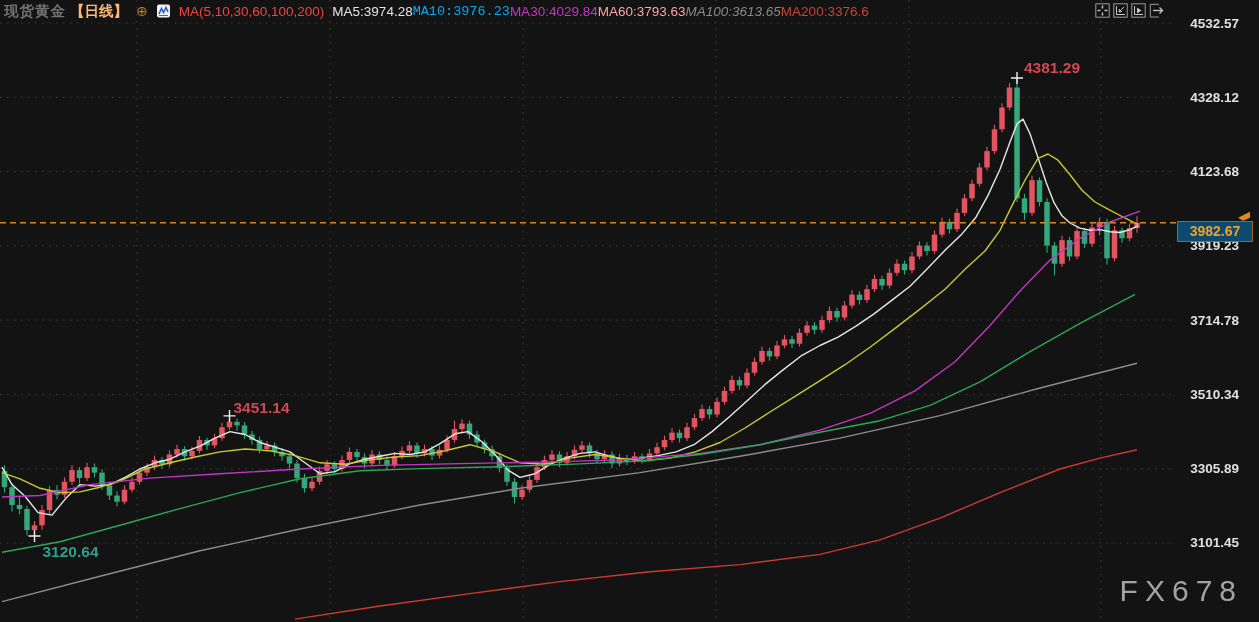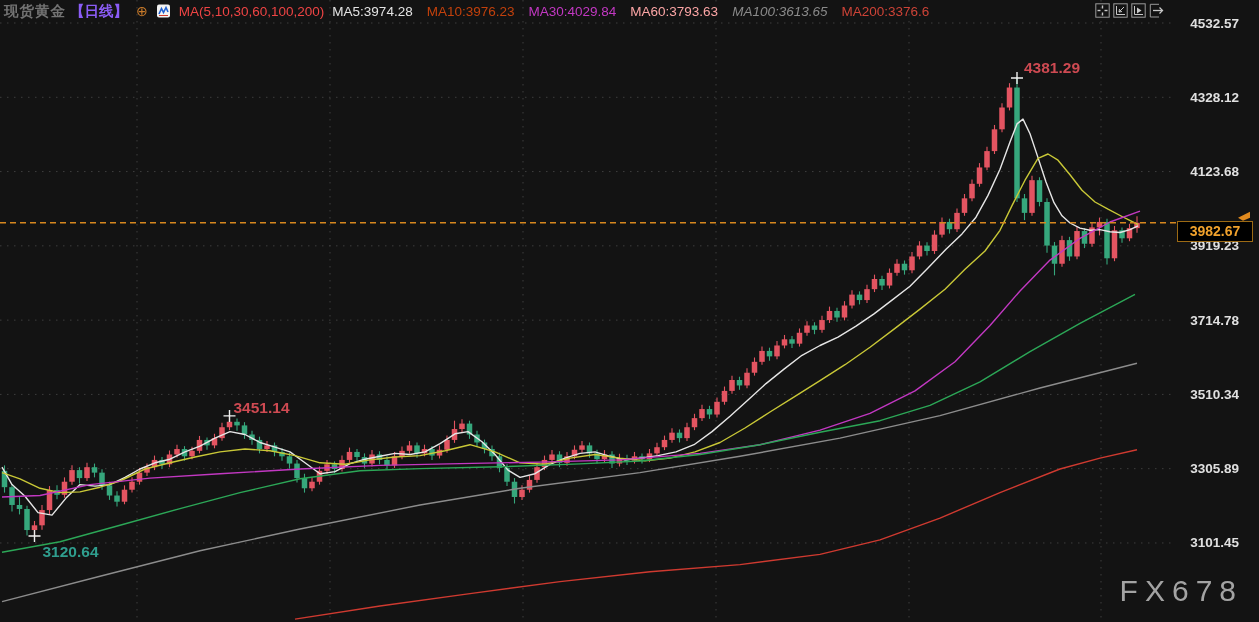--- a/index.html
+++ b/index.html
@@ -2,29 +2,29 @@
 <html><head>
 <meta charset="utf-8">
 <style>
   html,body{margin:0;padding:0;background:#131313;}
   #app{position:relative;width:1259px;height:622px;overflow:hidden;background:#131313;
        font-family:"Liberation Sans",sans-serif;}
   #chart{position:absolute;left:0;top:0;}
   #topbar{position:absolute;left:0;top:0;width:100%;height:22px;display:flex;align-items:center;
           gap:8px;padding-left:4px;z-index:5;font-size:13.5px;white-space:nowrap;}
   #instrument{font-size:14.5px;font-weight:bold;color:#737373;letter-spacing:1px;}
-  #period{font-size:14.5px;font-weight:bold;color:#8b5cf6;}
+  #period{font-size:14.5px;font-weight:bold;color:#fdba74;}
   #circle-plus{color:#c87a2a;font-size:14px;}
   #mini-chart-icon{display:inline-flex;width:15px;height:14px;}
   #ma-group{color:#ef4444;font-size:13.5px;}
-  #legend{display:flex;gap:14px;font-size:13.5px;}
+  #legend{display:flex;font-size:13.5px;}
   #toolbar{position:absolute;right:95px;top:3px;display:flex;gap:3px;z-index:6;}
   .tool{width:15px;height:15px;display:flex;align-items:center;justify-content:center;}
   #price-tag{position:absolute;left:1177px;width:74px;height:19px;border:1.5px solid #9c6a14;
-             background:#000000;color:#f0a12c;font-weight:bold;font-size:14px;
+             background:#0c4a6e;color:#f0a12c;font-weight:bold;font-size:14px;
              display:flex;align-items:center;justify-content:center;z-index:4;}
   #watermark{position:absolute;right:16px;bottom:14px;color:#a3a3a3;font-size:30px;
              letter-spacing:7px;z-index:3;}
   svg text{font-family:"Liberation Sans",sans-serif;}
 </style>
 </head>
 <body>
 
 <div id="app">
 
@@ -378,21 +378,21 @@
     <span id="mini-chart-icon">
       <svg width="15" height="14" viewBox="0 0 15 14">
         <rect x="1" y="0.5" width="13" height="13" rx="2" fill="#f2f2f2"></rect>
         <polyline points="3,10 5.5,4.5 7.5,8.5 10,3.5 12,8" fill="none" stroke="#1d5fd0" stroke-width="1.6"></polyline>
         <line x1="3" y1="11.5" x2="12" y2="11.5" stroke="#d03a2a" stroke-width="1"></line>
       </svg>
     </span>
     <span id="ma-group">MA(5,10,30,60,100,200)</span>
     <span id="legend">
         <span style="color: rgb(227, 227, 227);">MA5:3974.28</span>
-        <span style="color: #c2410c;">MA10:3976.23</span>
+        <span style="color: #0ea5e9; font-family: Liberation Mono, monospace;">MA10:3976.23</span>
         <span style="color: rgb(194, 56, 194);">MA30:4029.84</span>
         <span style="color: #fca5a5;">MA60:3793.63</span>
         <span style="color: rgb(138, 138, 138); font-style: italic;">MA100:3613.65</span>
         <span style="color: rgb(205, 67, 55);">MA200:3376.6</span>
       </span>
   </div>
 
   <div id="toolbar">
       <div class="tool">
         <svg width="15" height="15" viewBox="0 0 15 15">

